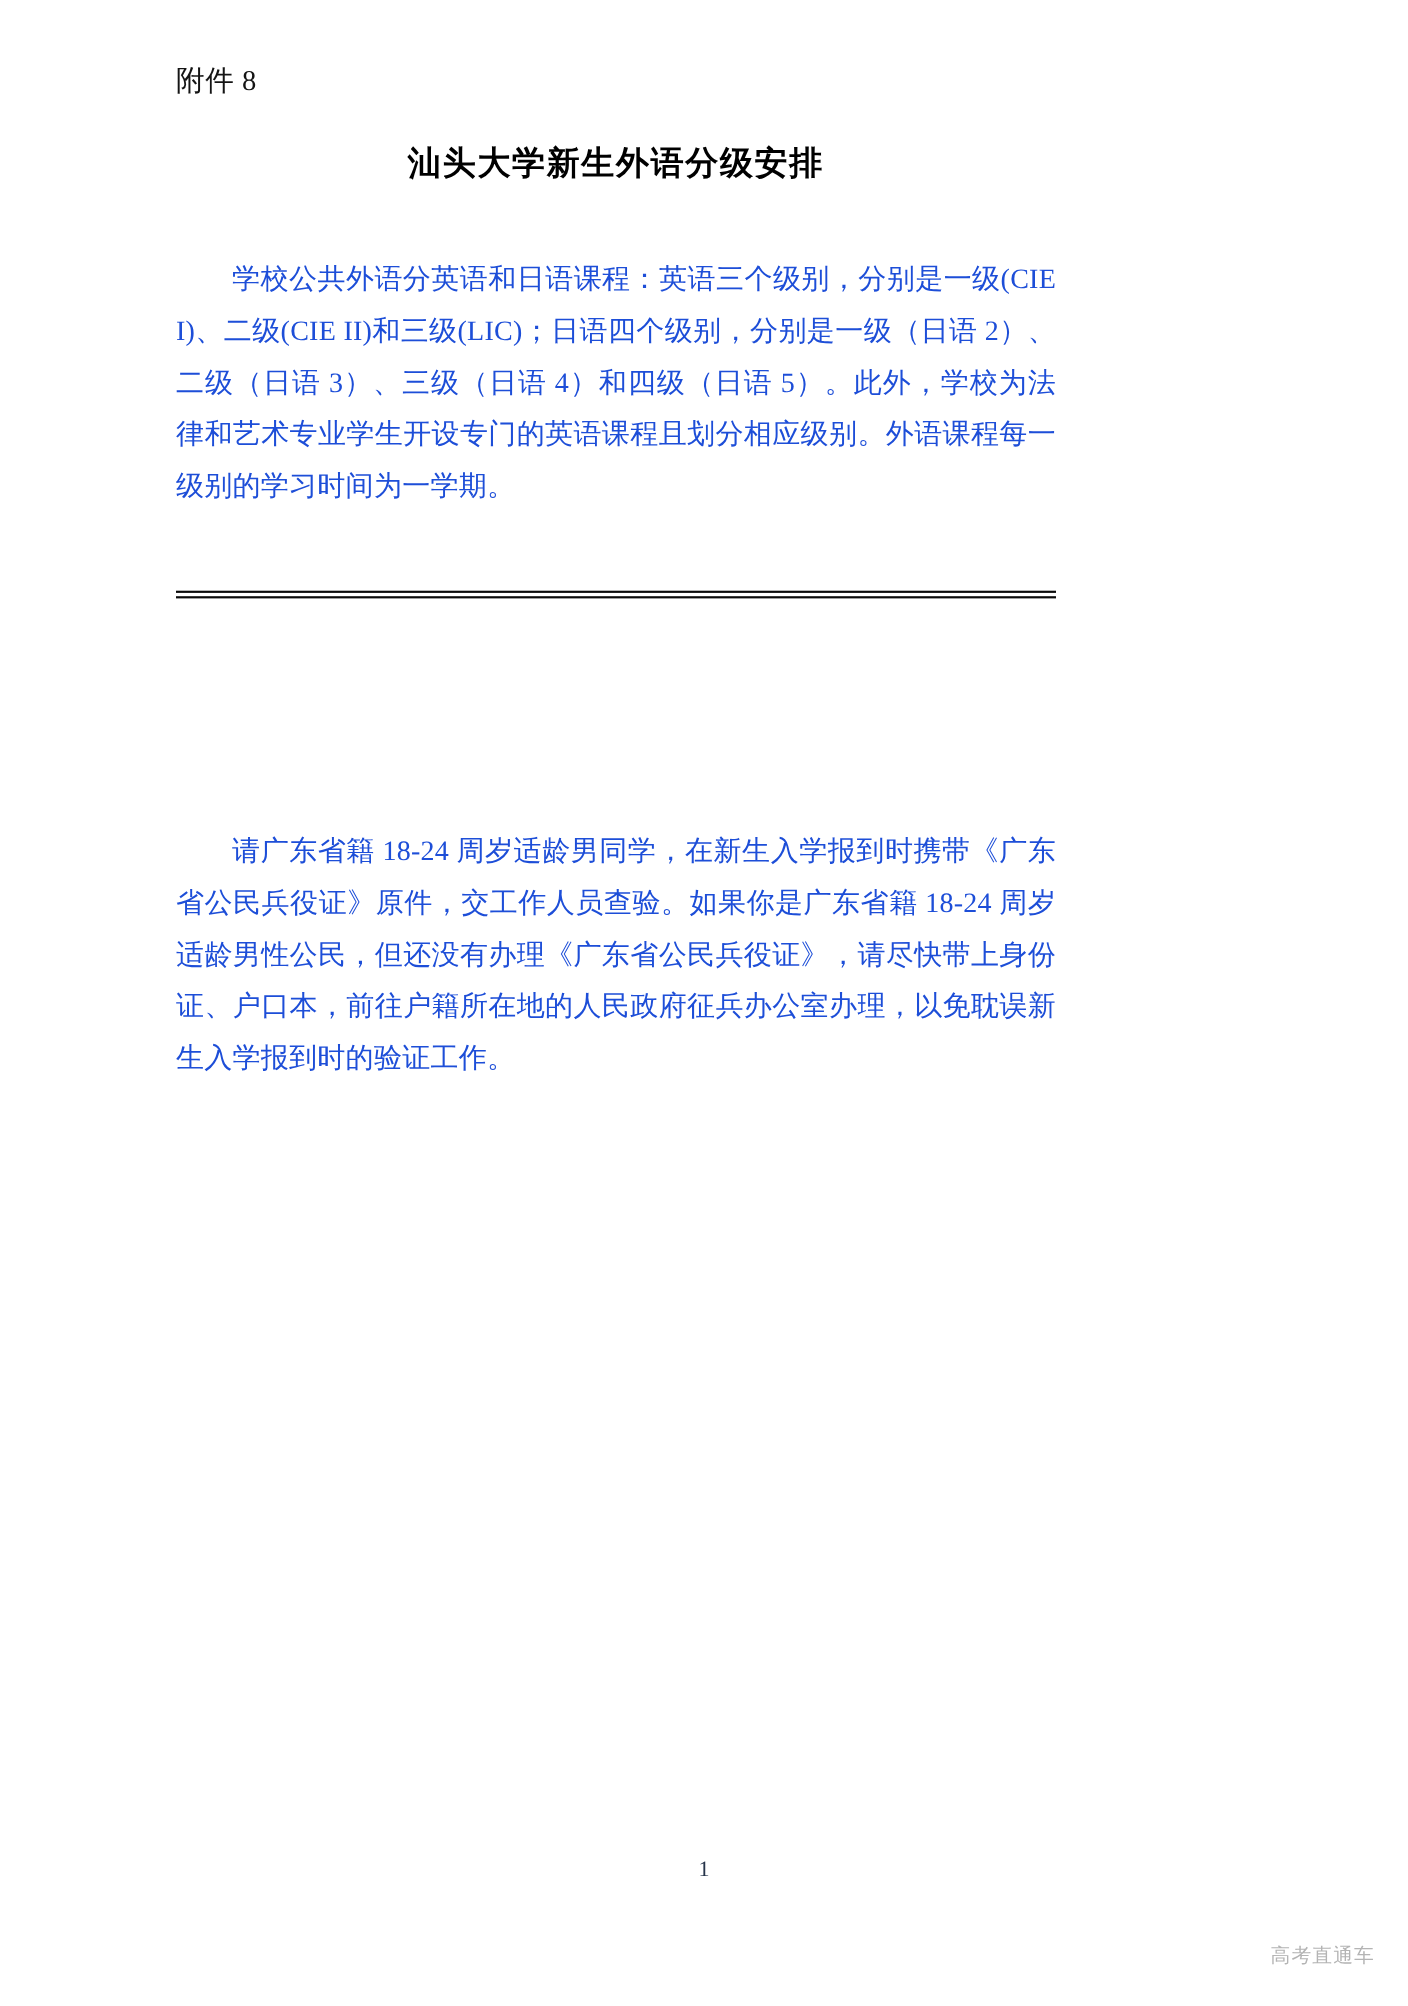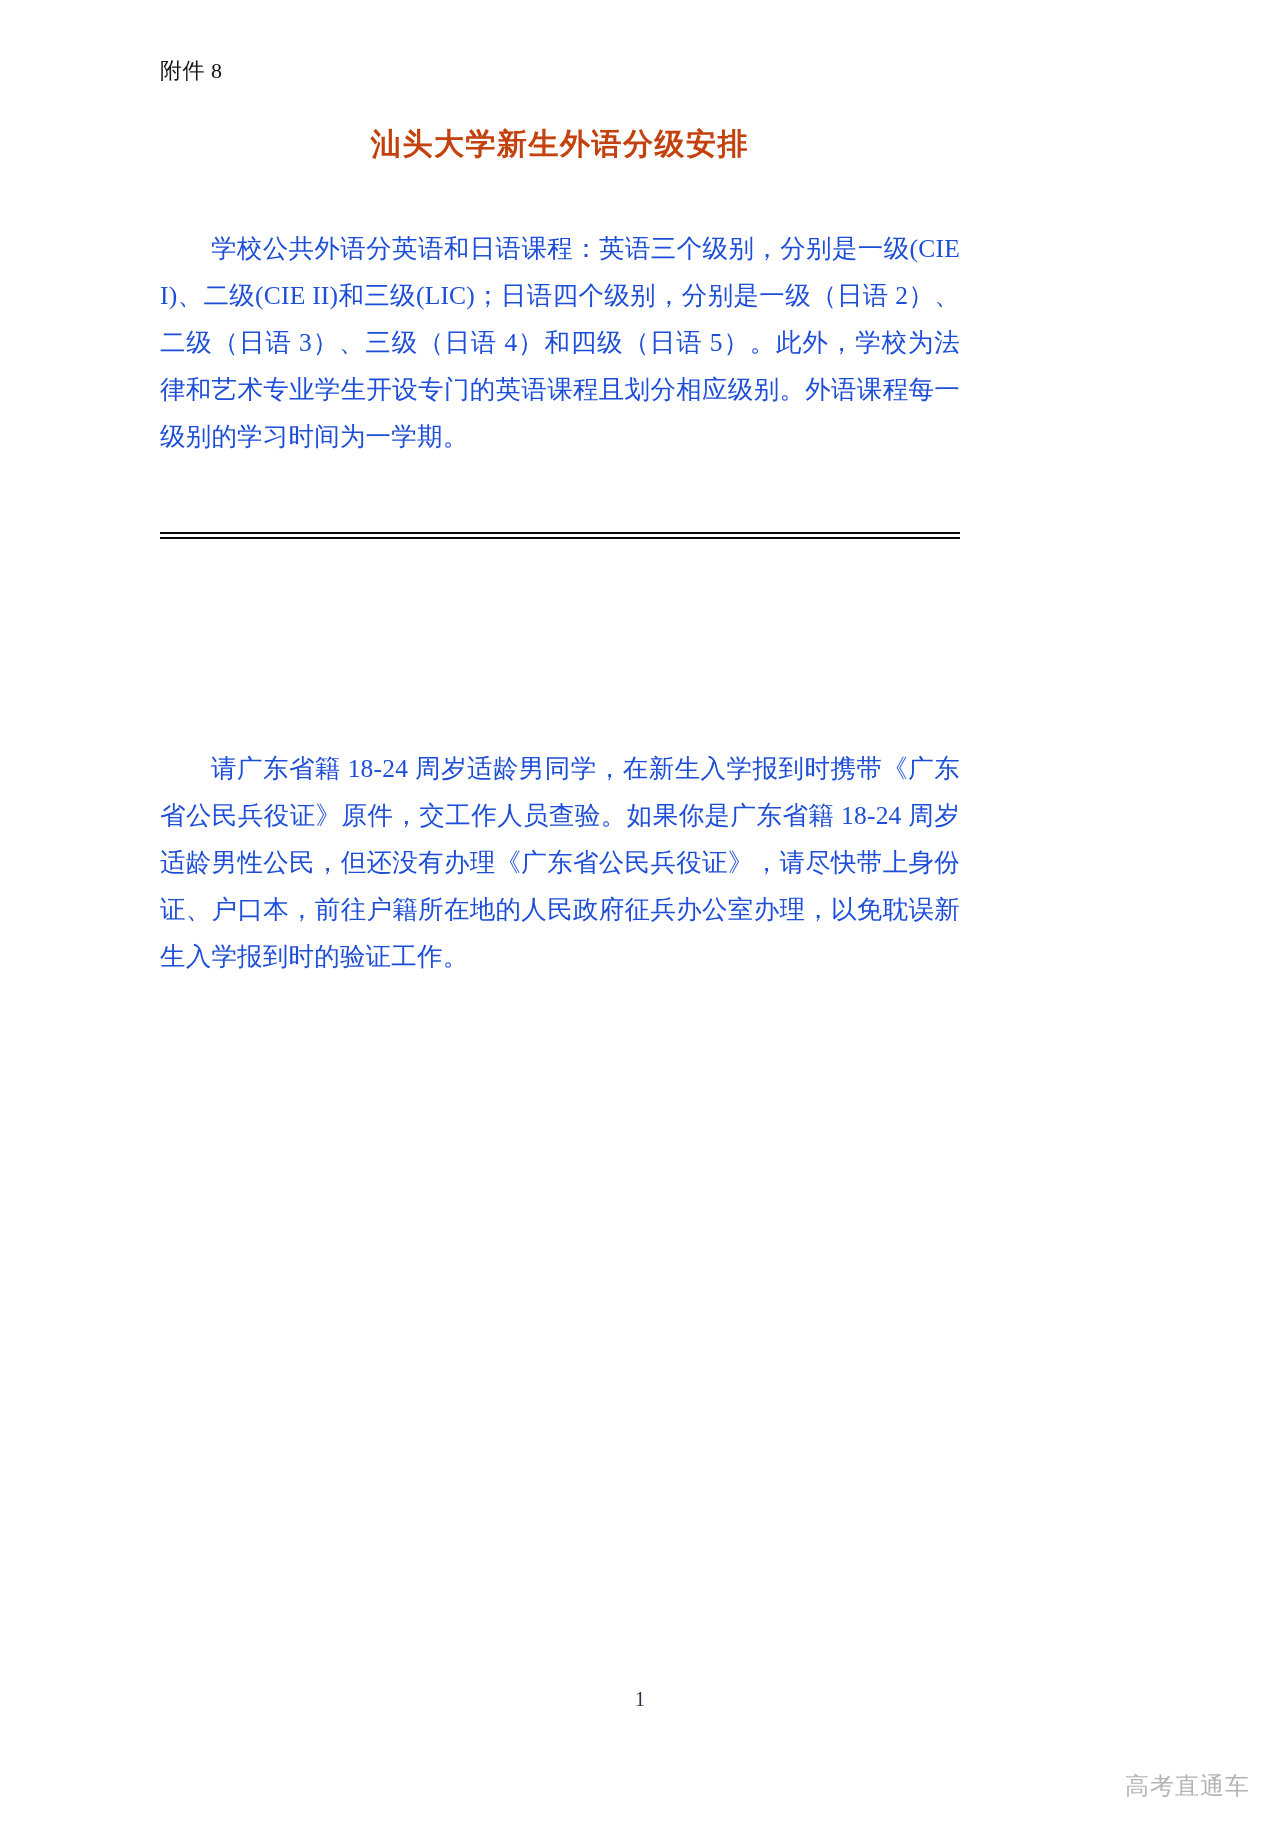--- a/index.html
+++ b/index.html
@@ -27,33 +27,33 @@
 
   .content {
     position: absolute;
     left: 160px;
     top: 0;
     width: 800px;
   }
 
   
   .attach-label {
-    font-size: 22px;
+    font-size: 26px;
     letter-spacing: 0.5px;
     color: #141414;
     line-height: 1.2;
   }
 
   
   .doc-title {
     text-align: center;
     font-weight: bold;
     font-size: 30px;
     letter-spacing: 1.5px;
-    color: #c2410c;
+    color: #000000;
     line-height: 1.3;
   }
   .doc-title.sub {
     letter-spacing: 2px;
   }
 
   
   .para {
     font-size: 25.5px;
     line-height: 47px;
@@ -91,22 +91,22 @@
     text-align: center;
     font-size: 20px;
     color: #26344a;
     font-family: "Liberation Serif", serif;
   }
 
   
   .watermark {
     position: absolute;
     right: 30px;
-    bottom: 22px;
-    font-size: 24px;
+    bottom: 34px;
+    font-size: 18px;
     color: #b4b4b4;
     font-family: "Liberation Sans", sans-serif;
     letter-spacing: 1px;
     user-select: none;
   }
 </style>
 </head>
 <body>
 
 <div class="page">

